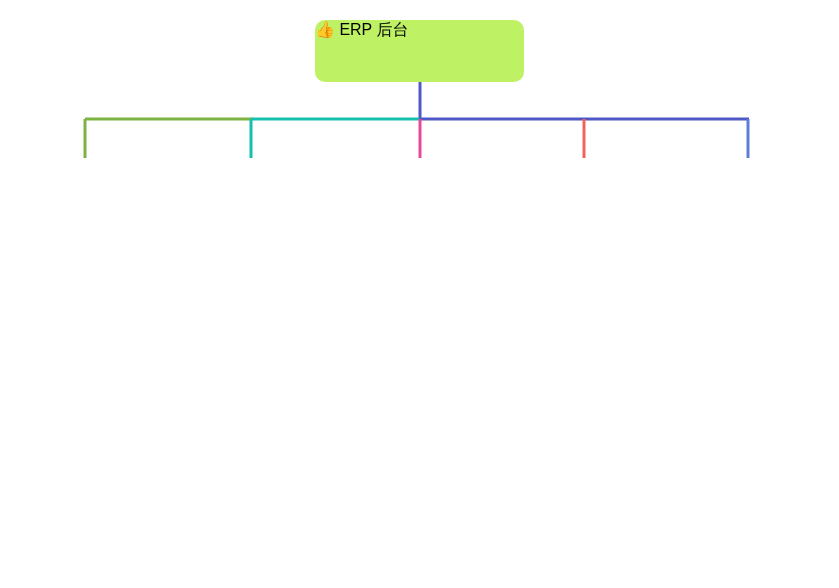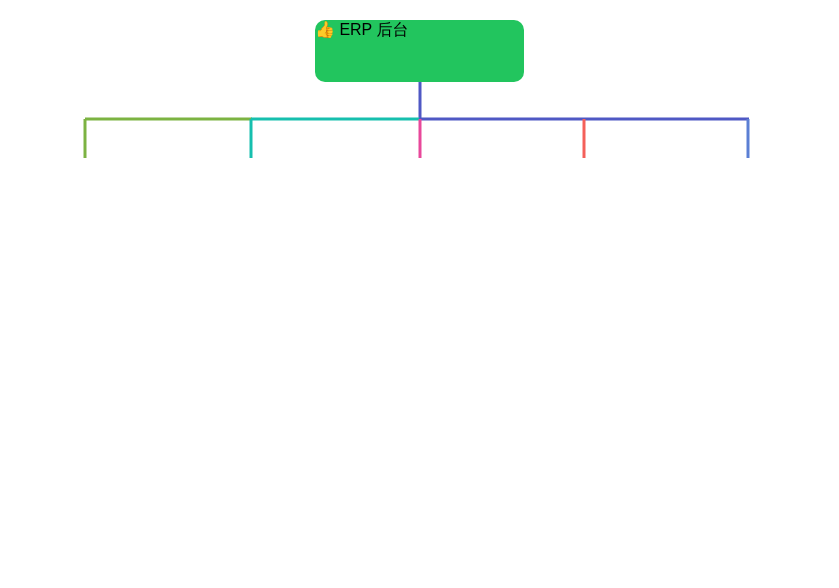--- a/index.html
+++ b/index.html
@@ -16,21 +16,21 @@
     -webkit-font-smoothing: antialiased;
   }
 
   
   .root-node {
     position: absolute;
     left: 315px;
     top: 20px;
     width: 209px;
     height: 62px;
-    background: #22c55e;
+    background: #bef264;
     border-radius: 10px;
     box-shadow: 0 2px 9px rgba(100, 110, 140, 0.18），0 0 0 rgba(0,0,0,0);
     box-shadow: 0 2px 10px rgba(90, 100, 130, 0.17);
     display: flex;
     align-items: center;
     justify-content: center;
     gap: 10px;
     box-sizing: border-box;
   }
   .root-emoji {

